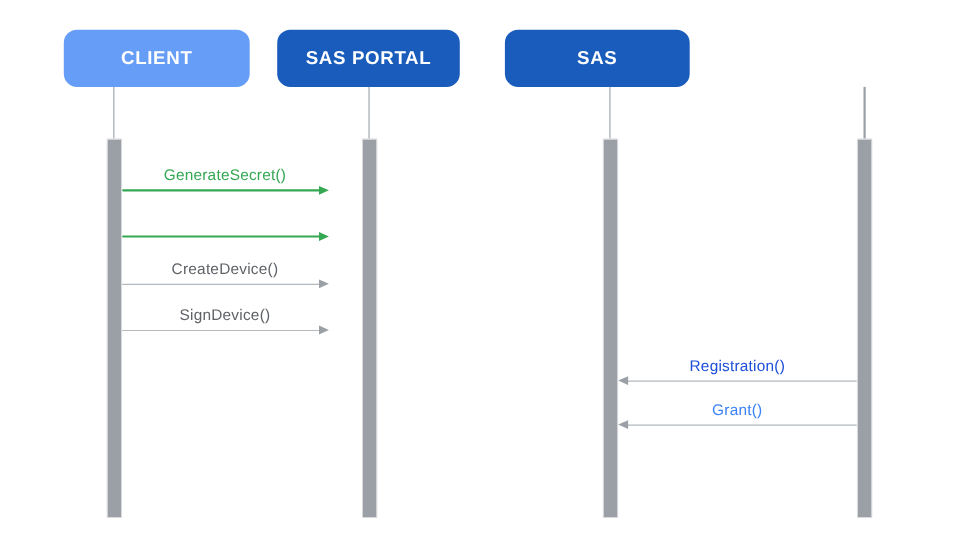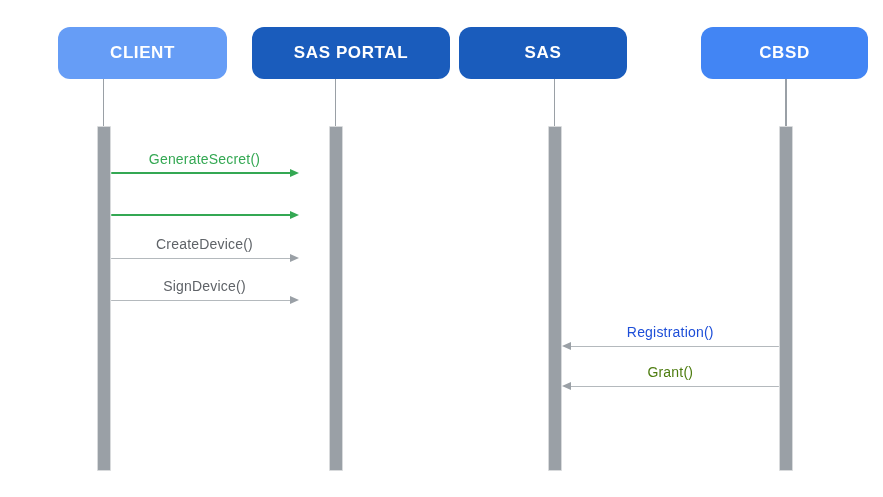--- a/index.html
+++ b/index.html
@@ -26,21 +26,21 @@
     justify-content: center;
   }
   .actor-box .actor-label {
     color: #ffffff;
     font-size: 17px;
     font-weight: bold;
     letter-spacing: 0.6px;
     white-space: nowrap;
   }
   .a0 { left: 19px;  width: 169px; }
-  .a1 { left: 252px; width: 198px; }
+  .a1 { left: 252px; width: 166px; }
   .a2 { left: 459px; width: 168px; }
   .a3 { left: 701px; width: 167px; }
 
   
   .lifeline {
     position: absolute;
     top: 79px;
     height: 47px;
     width: 1.5px;
     background: #9AA0A6;
@@ -118,23 +118,20 @@
 
   <div class="actor-box a0" style="background-color: rgb(102, 157, 246); margin-left: 39px;">
     <span class="actor-label">CLIENT</span>
   </div>
   <div class="actor-box a1" style="background-color: rgb(26, 92, 188);">
     <span class="actor-label">SAS PORTAL</span>
   </div>
   <div class="actor-box a2" style="background-color: rgb(26, 92, 188);">
     <span class="actor-label">SAS</span>
   </div>
-  <div class="actor-box a3" style="background-color: rgb(66, 133, 244);">
-    <span class="actor-label">CBSD</span>
-  </div>
 
   <div class="lifeline l0" style="background-color: rgb(154, 160, 166);"></div>
   <div class="lifeline l1" style="background-color: rgb(154, 160, 166);"></div>
   <div class="lifeline l2" style="background-color: rgb(154, 160, 166);"></div>
   <div class="lifeline l3" style="background-color: rgb(154, 160, 166);"></div>
 
   <div class="activation b0" style="background-color: rgb(154, 160, 166);"></div>
   <div class="activation b1" style="background-color: rgb(154, 160, 166);"></div>
   <div class="activation b2" style="background-color: rgb(154, 160, 166);"></div>
   <div class="activation b3" style="background-color: rgb(154, 160, 166);"></div>
@@ -162,18 +159,18 @@
     <div class="arrowhead" style="border-left-color: rgb(154, 160, 166);"></div>
   </div>
 
   <div class="message mright m4 to-left">
     <span class="msg-label" style="color: #1d4ed8;">Registration()</span>
     <div class="msg-line thin" style="background-color: rgb(180, 185, 189);"></div>
     <div class="arrowhead" style="border-right-color: rgb(154, 160, 166);"></div>
   </div>
 
   <div class="message mright m5 to-left">
-    <span class="msg-label" style="color: #4d7c0f;">Grant()</span>
+    <span class="msg-label" style="color: #3b82f6;">Grant()</span>
     <div class="msg-line thin" style="background-color: rgb(180, 185, 189);"></div>
     <div class="arrowhead" style="border-right-color: rgb(154, 160, 166);"></div>
   </div>
 
 </div>
 
 </body></html>

